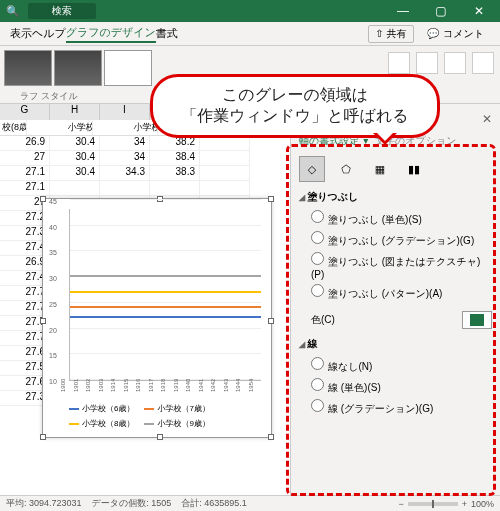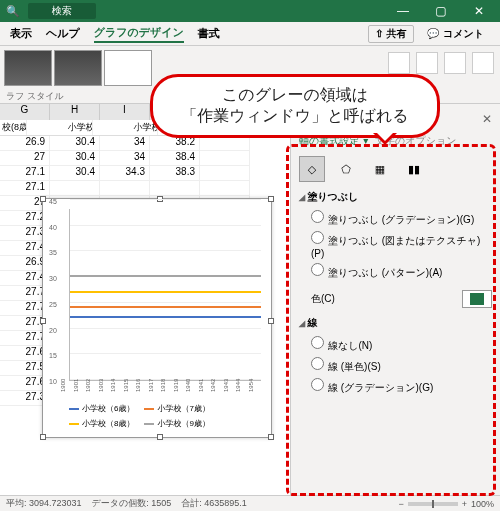--- a/index.html
+++ b/index.html
@@ -1,29 +1,29 @@
 <!DOCTYPE html>
 <html><head>
 <meta charset="utf-8">
 <style>
 * { box-sizing: border-box; margin: 0; padding: 0; font-family: "Meiryo UI", sans-serif; }
 body { width: 500px; height: 511px; overflow: hidden; background: #fff; position: relative; }
 .titlebar { height: 22px; background: #217346; display: flex; align-items: center; color: #fff; font-size: 11px; padding: 0 6px; gap: 8px; }
 .titlebar .search { background: #185c37; padding: 1px 24px; border-radius: 2px; font-size: 10px; }
 .titlebar .spacer { flex: 1; }
 .winbtn { width: 30px; text-align: center; font-size: 12px; }
-.ribbon-tabs { height: 24px; background: #f3f2f1; display: flex; align-items: center; font-size: 11px; gap: 14px; padding: 0 10px; border-bottom: 1px solid #ccc; font-weight: bold; }
+.ribbon-tabs { height: 24px; background: #f3f2f1; display: flex; align-items: center; font-size: 11px; padding: 0 10px; border-bottom: 1px solid #ccc; }
 .ribbon-tabs .active { color: #217346; border-bottom: 2px solid #217346; padding-bottom: 1px; }
 .ribbon-tabs .right { margin-left: auto; display: flex; gap: 8px; align-items: center; }
 .share-btn { border: 1px solid #bbb; padding: 1px 6px; border-radius: 2px; font-size: 10px; display:flex; align-items:center; gap:3px; }
 .ribbon-body { height: 58px; background: #f3f2f1; border-bottom: 1px solid #ccc; display:flex; }
 .gallery { display: flex; gap: 2px; padding: 4px; }
 .gitem { width: 48px; height: 36px; background: linear-gradient(#444,#666); border: 1px solid #999; }
 .gitem2 { width: 48px; height: 36px; background: #fff; border: 1px solid #999; }
-.glabel { font-size: 9px; color: #666; padding: 0 6px; }
+.glabel { font-size: 9px; color: #666; padding: 0 20px; }
 .r-icons { margin-left:auto; display:flex; gap:6px; padding:6px; }
 .r-icon { width:22px; height:22px; border:1px solid #ccc; background:#fff; }
 .callout { position: absolute; top: 74px; left: 150px; width: 290px; background: #fff; border: 3px solid #d00; border-radius: 28px; padding: 8px 14px; font-size: 16px; z-index: 20; text-align:center; color:#222; font-weight:500; }
 .callout::after { content:""; position:absolute; right:40px; bottom:-22px; border:12px solid transparent; border-top-color:#d00; }
 .callout::before { content:""; position:absolute; right:42px; bottom:-16px; border:10px solid transparent; border-top-color:#fff; z-index:1; }
 .main { display: flex; height: calc(511px - 22px - 24px - 58px - 16px); }
 .sheet { width: 290px; overflow: hidden; position: relative; }
 .colhdr { display: flex; background: #e6e6e6; font-size: 10px; height: 16px; }
 .colhdr div { width: 50px; text-align: center; border-right: 1px solid #ccc; }
 .thead { display: flex; font-size: 9px; background: #fff; border-bottom: 1px solid #ddd; gap: 39px; }
@@ -339,20 +339,21 @@
       <span class="grey">文字のオプション</span>
     </div>
     <div class="icon-row">
       <div class="icon-btn sel">◇</div>
       <div class="icon-btn">⬠</div>
       <div class="icon-btn">▦</div>
       <div class="icon-btn">▮▮</div>
     </div>
     <div class="section-h">塗りつぶし</div>
     <div class="radios" id="fillopts">
+        <label><input type="radio" name="f" style="">塗りつぶし (単色)(S)</label>
         <label><input type="radio" name="f" style="">塗りつぶし (グラデーション)(G)</label>
         <label><input type="radio" name="f" style="">塗りつぶし (図またはテクスチャ)(P)</label>
         <label><input type="radio" name="f" style="">塗りつぶし (パターン)(A)</label>
       </div>
     <div class="color-row">
       <span>色(C)</span>
       <span class="cbox">
           <div></div>
         </span>
     </div>

